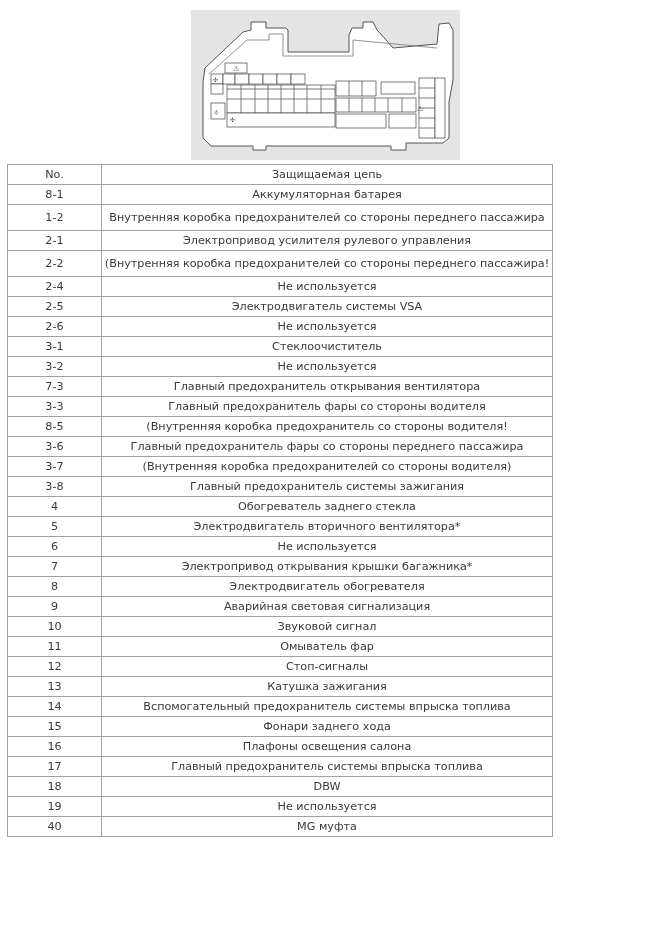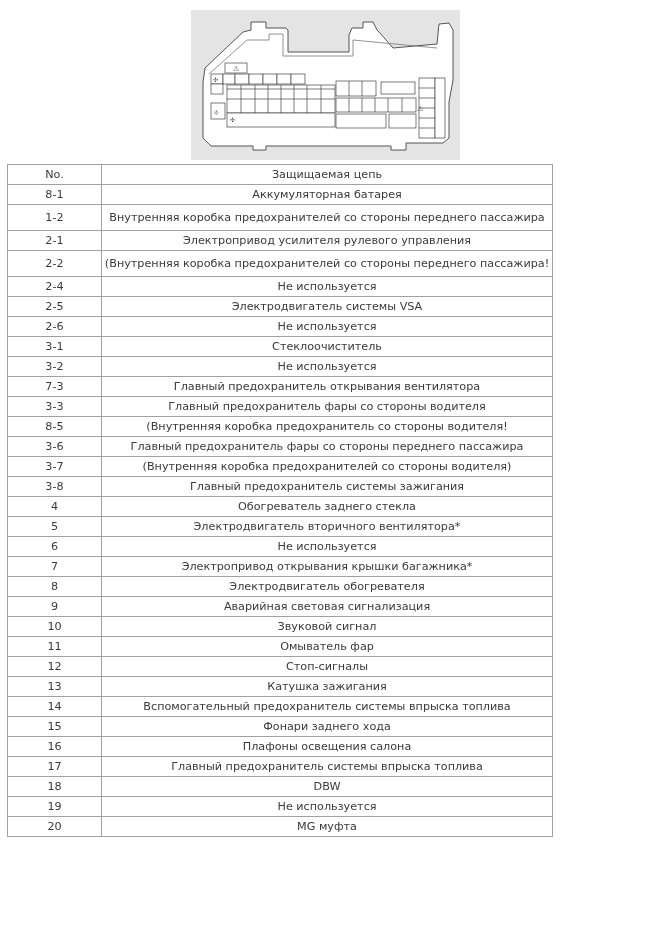--- a/index.html
+++ b/index.html
@@ -203,17 +203,17 @@
       </tr>
       <tr>
         <td>18</td>
         <td>DBW</td>
       </tr>
       <tr>
         <td>19</td>
         <td>Не используется</td>
       </tr>
       <tr>
-        <td>20</td>
+        <td>40</td>
         <td>MG муфта</td>
       </tr>
     </tbody>
 </table>
 
 </body></html>

